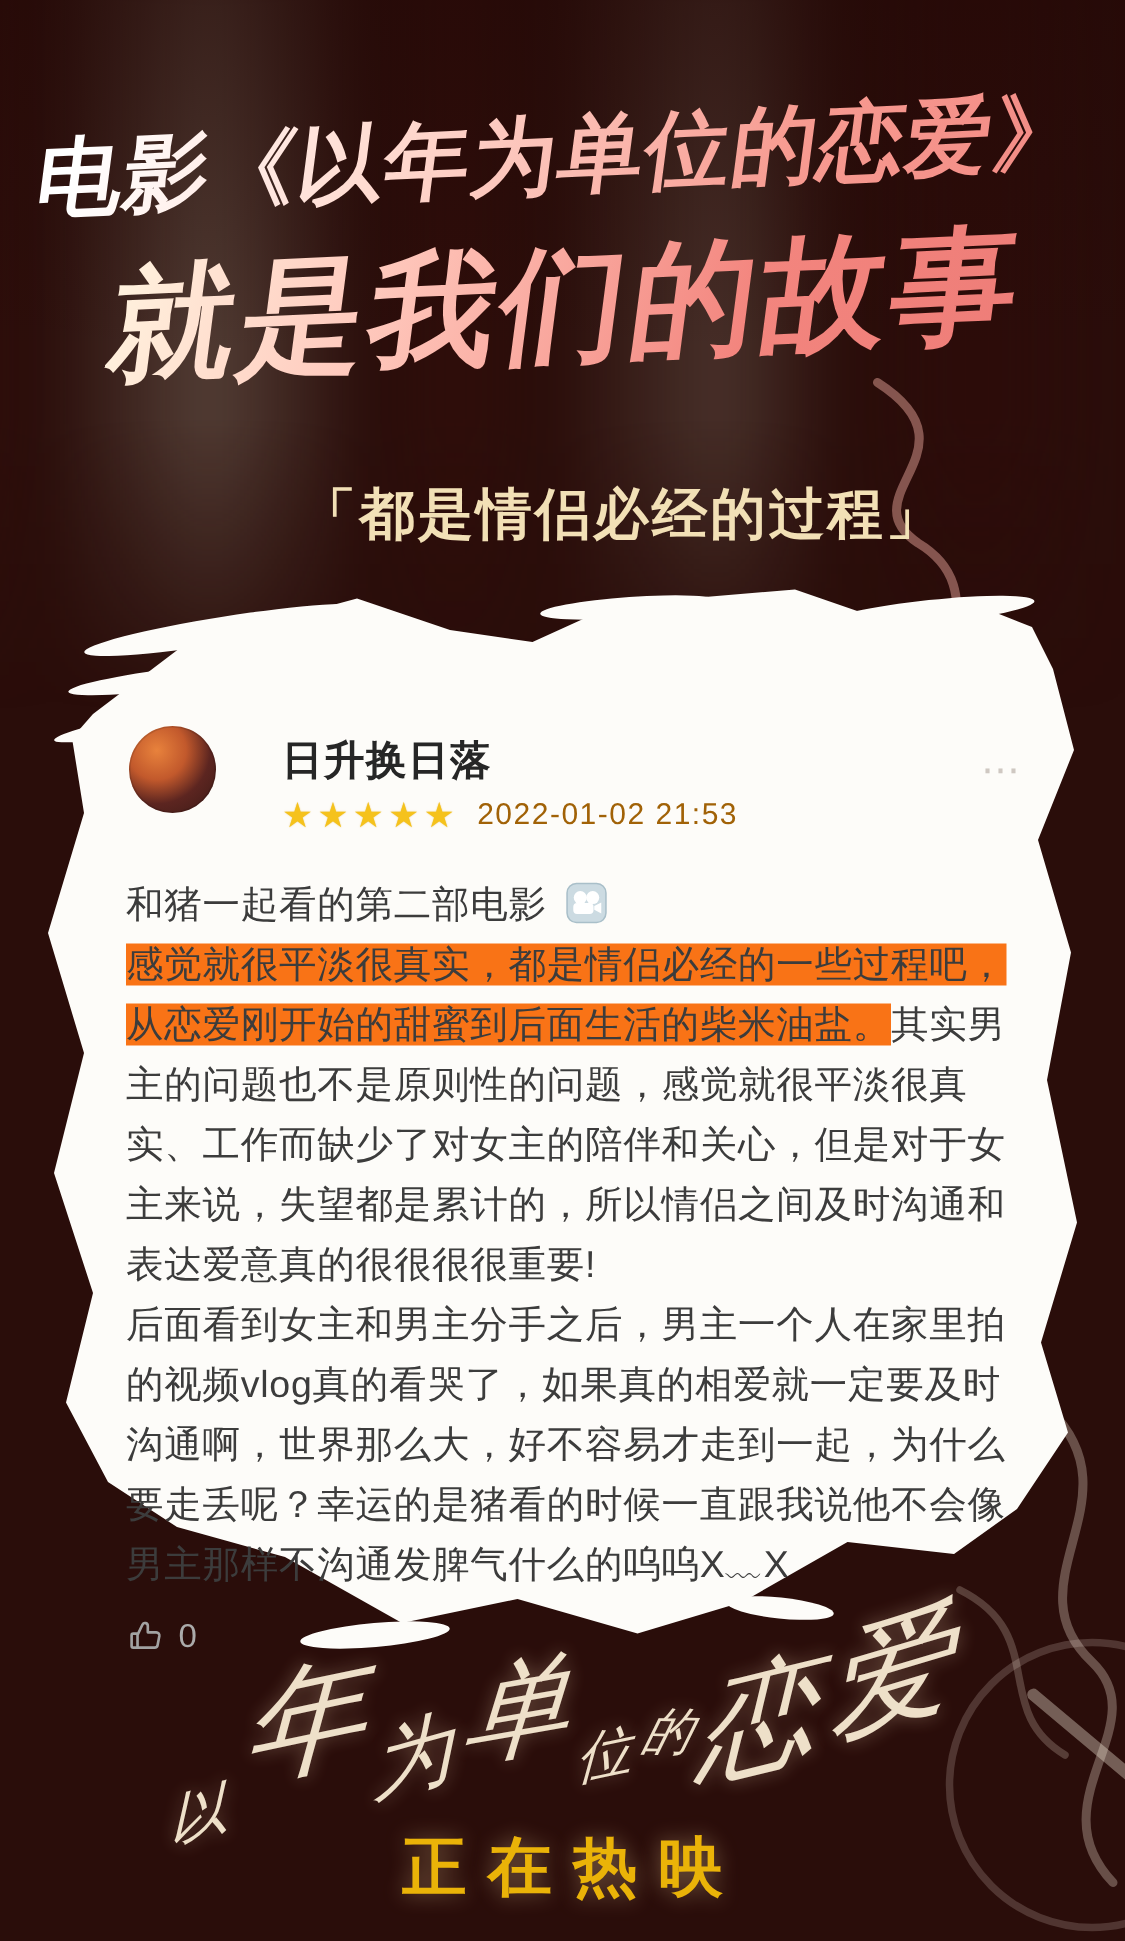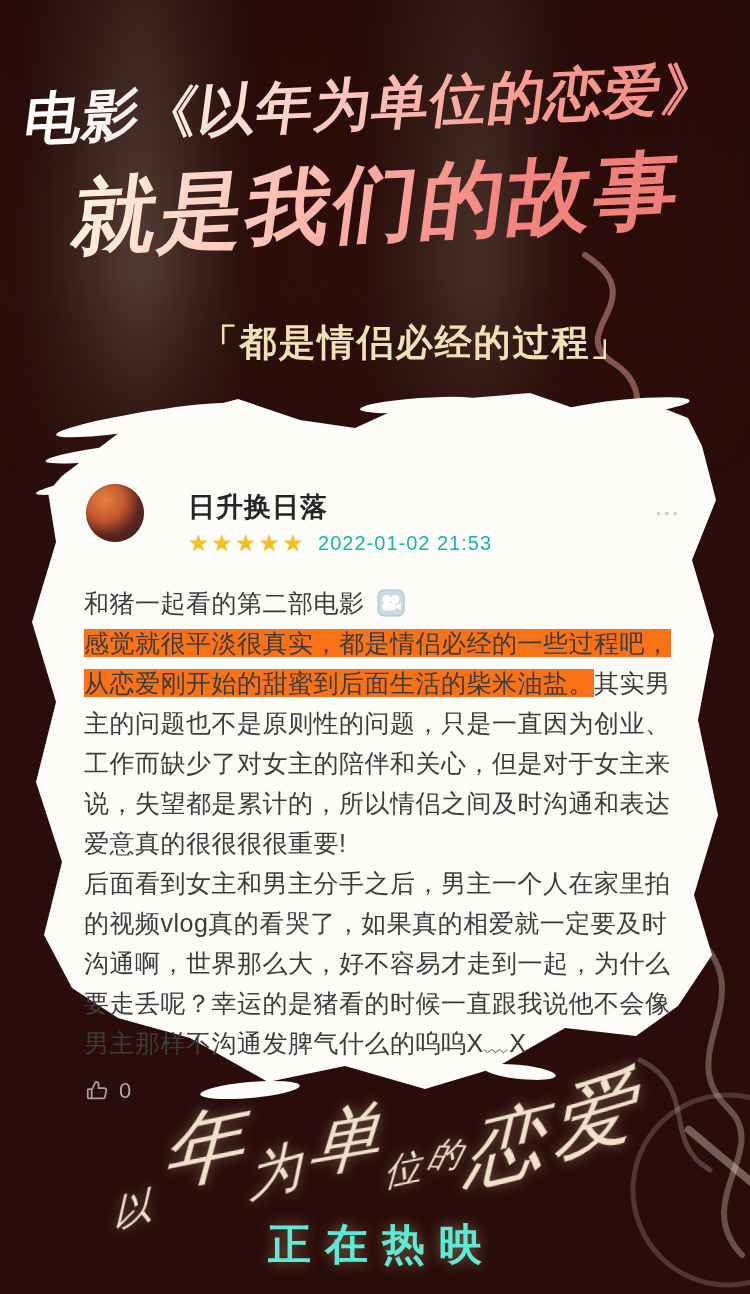--- a/index.html
+++ b/index.html
@@ -54,21 +54,21 @@
   .card{position:absolute;left:84px;top:484px;width:604px;color:#3c3c3c;}
   .card-head{position:relative;min-height:62px;}
   .avatar{position:absolute;left:2px;top:0;width:58px;height:58px;border-radius:50%;
     background:radial-gradient(circle at 32% 28%, #e8823c 0%, #c2592c 34%, #5c2520 62%, #3a1a16 100%);
     box-shadow:inset 0 0 0 1px rgba(0,0,0,.12);}
   .meta{margin-left:104px;padding-top:5px;}
   .username{font-size:27px;font-weight:700;color:#262626;letter-spacing:1px;}
   .rating-row{display:flex;align-items:center;gap:12px;margin-top:5px;}
   .stars{font-size:23px;letter-spacing:3px;color:#f5c21c;
     text-shadow:0 0 1px rgba(214,158,10,.6);}
-  .review-date{font-size:20px;color:#14b8a6;letter-spacing:1px;}
+  .review-date{font-size:20px;color:#a16207;letter-spacing:1px;}
   .more{position:absolute;right:6px;top:14px;font-size:26px;color:#cfc8c2;letter-spacing:2px;}
 
   .review-body{margin-top:26px;font-size:25px;line-height:40px;color:#3c3c3c;
     letter-spacing:.5px;}
   .review-para{margin:0;}
   .hl{background:#f97316;box-decoration-break:clone;-webkit-box-decoration-break:clone;}
   .film-ic{display:inline-block;vertical-align:-5px;margin-left:5px;}
 
   .like-row{display:flex;align-items:center;gap:8px;margin-top:14px;color:#a5a5a5;}
   .like-count{font-size:22px;color:#ababab;}
@@ -85,21 +85,21 @@
   .lg2{font-size:.85em;transform:skewX(-14deg) translateY(8px) rotate(-10deg);}
   .lg3{font-size:1.12em;transform:skewX(-14deg) translateY(-10px) rotate(-4deg);}
   .lg4{font-size:.58em;transform:skewX(-14deg) translateY(14px) rotate(-6deg);}
   .lg5{font-size:.52em;transform:skewX(-14deg) translateY(2px) rotate(7deg);}
   .lg6{font-size:1.24em;transform:skewX(-14deg) translateY(16px) rotate(-8deg);}
   .lg7{font-size:1.3em;transform:skewX(-14deg) translateY(-4px) rotate(-11deg);}
 
   .now-showing{position:absolute;top:1216px;left:0;width:100%;text-align:center;
     font-family:"Liberation Serif","DejaVu Serif",serif;font-weight:700;
     font-size:43px;letter-spacing:14px;padding-left:14px;box-sizing:border-box;
-    color:#5eead4;text-shadow:0 0 14px rgba(255,222,160,.4);}
+    color:#eab308;text-shadow:0 0 14px rgba(255,222,160,.4);}
 </style>
 </head>
 <body>
 
 <div class="stage">
 
   <div class="bg"></div>
   <div class="streaks"></div>
   <div class="vignette"></div>
 
@@ -148,21 +148,21 @@
     <div class="review-body">
         <p class="review-para"><span>和猪一起看的第二部电影</span>
   <svg class="film-ic" width="28" height="28" viewBox="0 0 27 27">
     <rect x="1" y="1" width="25" height="25" rx="6" fill="#ccdbe2" stroke="#a9bfc9"></rect>
     <circle cx="9.5" cy="10" r="4.2" fill="#ffffff"></circle>
     <circle cx="17.5" cy="10" r="4.2" fill="#ffffff"></circle>
     <rect x="5" y="13.5" width="13" height="7" rx="2.5" fill="#ffffff"></rect>
     <path d="M18.5 15.5 l4.5-2.3 v7 l-4.5-2.3 z" fill="#ffffff"></path>
   </svg>
 </p>
-        <p class="review-para"><span class="hl">感觉就很平淡很真实，都是情侣必经的一些过程吧，从恋爱刚开始的甜蜜到后面生活的柴米油盐。</span><span>其实男主的问题也不是原则性的问题，只是一直因为创业、工作而缺少了对女主的陪伴和关心，但是对于女主来说，失望都是累计的，所以情侣之间及时沟通和表达爱意真的很很很很重要!</span></p>
+        <p class="review-para"><span class="hl">感觉就很平淡很真实，都是情侣必经的一些过程吧，从恋爱刚开始的甜蜜到后面生活的柴米油盐。</span><span>其实男主的问题也不是原则性的问题，感觉就很平淡很真实、工作而缺少了对女主的陪伴和关心，但是对于女主来说，失望都是累计的，所以情侣之间及时沟通和表达爱意真的很很很很重要!</span></p>
         <p class="review-para"><span>后面看到女主和男主分手之后，男主一个人在家里拍的视频vlog真的看哭了，如果真的相爱就一定要及时沟通啊，世界那么大，好不容易才走到一起，为什么要走丢呢？幸运的是猪看的时候一直跟我说他不会像男主那样不沟通发脾气什么的呜呜X﹏X</span></p>
       </div>
 
     <div class="like-row">
       <svg width="27" height="27" viewBox="0 0 26 26">
         <path d="M4.6 11.6 h2.8 v9 H4.6 a1 1 0 0 1 -1-1 v-7 a1 1 0 0 1 1-1 z
                  M7.4 12.4 l3.2-6.6 a1.8 1.8 0 0 1 3.4 .9 v4.1 h5.4 a2 2 0 0 1 2 2.3 l-1.1 5.8
                  a2 2 0 0 1 -2 1.7 H7.4 z" fill="none" stroke="#a2a2a2" stroke-width="1.7" stroke-linejoin="round"></path>
       </svg>
       <span class="like-count">0</span>

